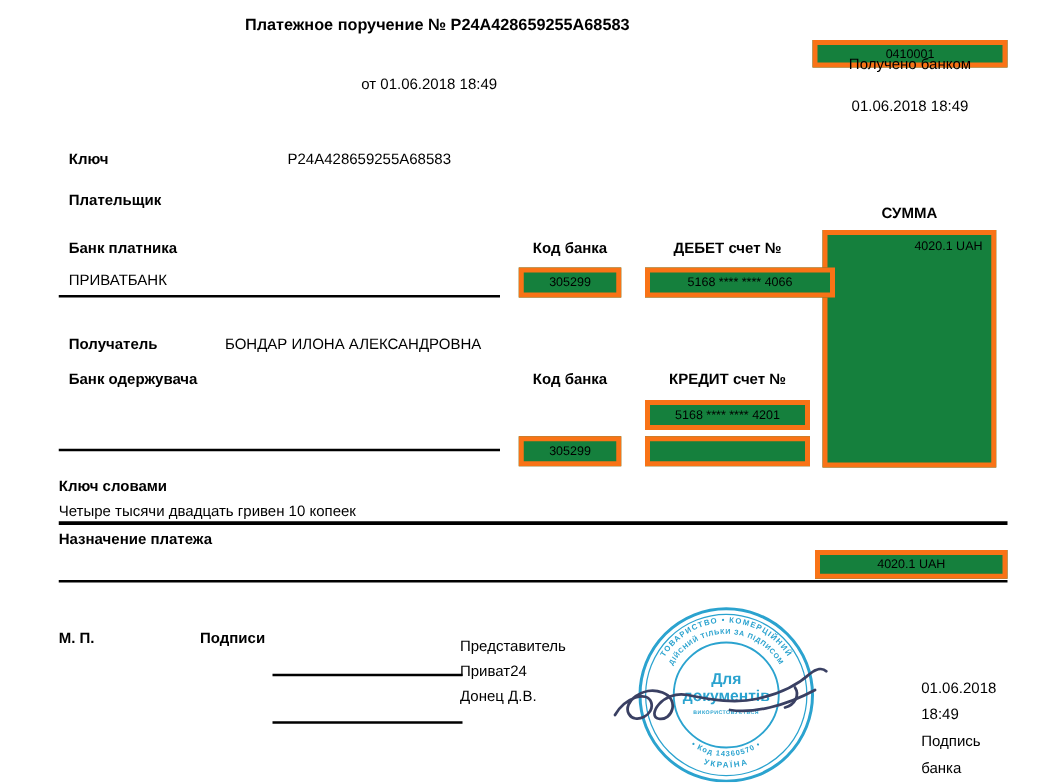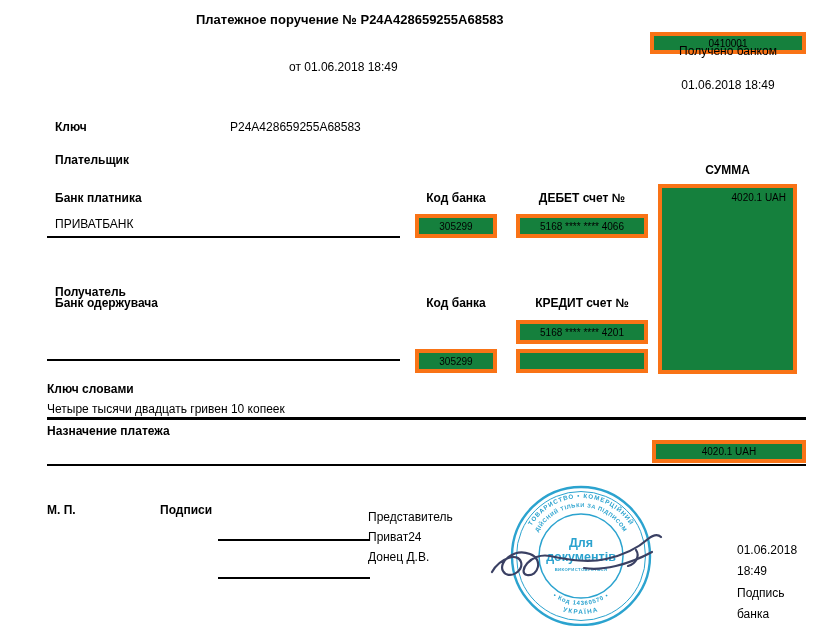--- a/index.html
+++ b/index.html
@@ -48,25 +48,26 @@
   <div class="abs lbl" style="left:55px;top:191px;">Банк платника</div>
   <div class="abs lbl ctr" style="left:405px;top:191px;width:102px;">Код банка</div>
   <div class="abs lbl ctr" style="left:516px;top:191px;width:132px;">ДЕБЕТ счет №</div>
 
   <div class="abs val" style="left:55px;top:217px;">ПРИВАТБАНК</div>
   <div class="hline" style="left:47px;top:236px;width:353px;height:2px;"></div>
 
   <div class="box" style="left:415px;top:214px;width:82px;height:24px;">
     <span>305299</span>
   </div>
-  <div class="box" style="left:516px;top:214px;width:132px;height:24px;">
+  <div class="box" style="left:516px;top:214px;width:152px;height:24px;">
     <span>5168 **** **** 4066</span>
   </div>
 
-  <div class="abs lbl" style="left:55px;top:285px;">Получатель</div>
+  <div class="abs lbl" style="left:55px;top:268px;">Получатель</div>
+  <div class="abs val" style="left:180px;top:268px;">БОНДАР ИЛОНА АЛЕКСАНДРОВНА</div>
 
   <div class="abs lbl" style="left:55px;top:296px;">Банк одержувача</div>
   <div class="abs lbl ctr" style="left:405px;top:296px;width:102px;">Код банка</div>
   <div class="abs lbl ctr" style="left:516px;top:296px;width:132px;">КРЕДИТ счет №</div>
 
   <div class="box" style="left:516px;top:320px;width:132px;height:24px;">
     <span>5168 **** **** 4201</span>
   </div>
 
   <div class="hline" style="left:47px;top:359px;width:353px;height:2px;"></div>

